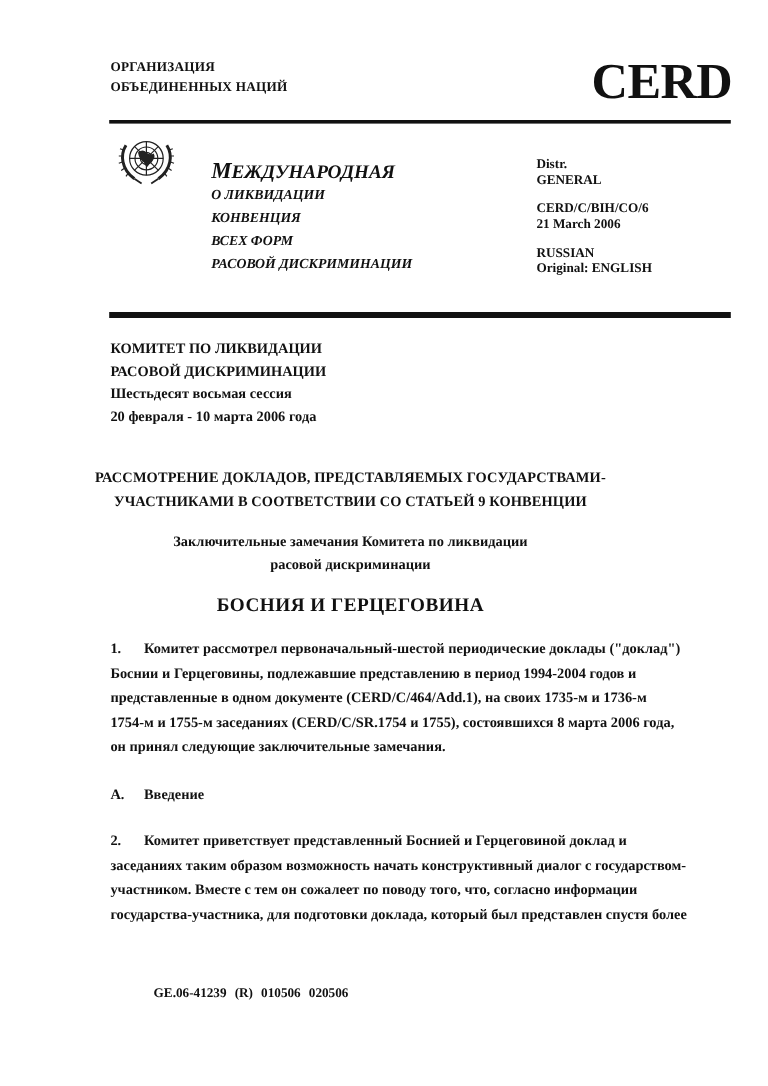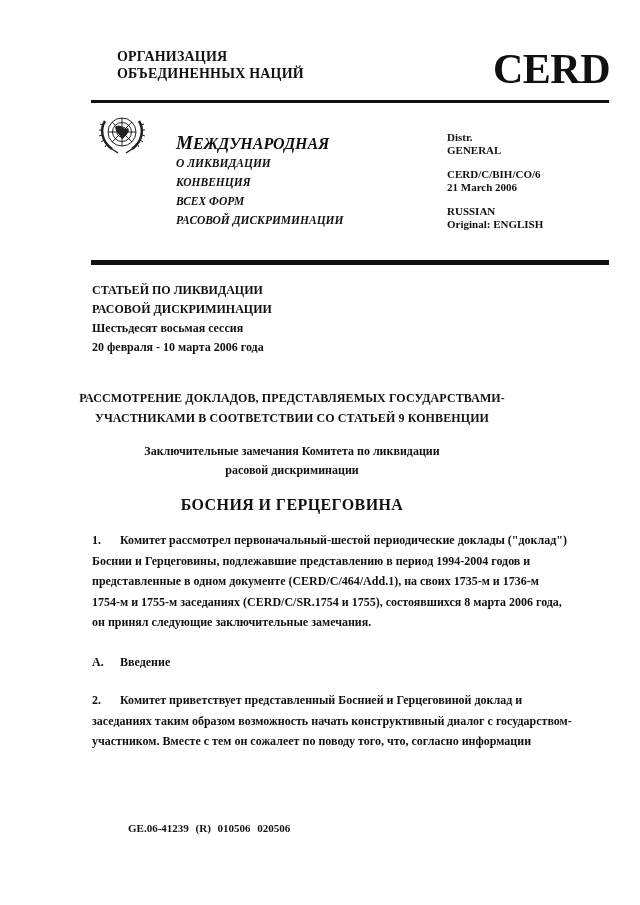--- a/index.html
+++ b/index.html
@@ -1,21 +1,21 @@
 <!DOCTYPE html>
 <html><head>
   <meta charset="utf-8">
   <style>
     html, body { margin: 0; padding: 0; background: #ffffff; }
     body {
       width: 640px; height: 905px; position: relative; overflow: hidden;
       font-family: "Liberation Serif", "DejaVu Serif", serif; color: #111;
     }
     .abs { position: absolute; font-weight: bold; }
-    .org { left: 92px; top: 48px; font-weight: bold; font-size: 14px; line-height: 17px; letter-spacing: 0.2px; margin-left: 25px; }
+    .org { left: 92px; top: 48px; font-weight: bold; font-size: 11px; line-height: 17px; letter-spacing: 0.2px; }
     .cerd { right: 30px; top: 46px; font-weight: bold; font-size: 42px; line-height: 46px; letter-spacing: -0.5px; }
     .rule-thin { left: 91px; top: 100px; width: 518px; height: 3px; background: #111; }
     .rule-thick { left: 91px; top: 260px; width: 518px; height: 5px; background: #111; }
     .emblem { left: 96px; top: 111px; width: 52px; height: 46px; }
     .conv { left: 176px; top: 133px; font-style: italic; font-size: 11.5px; line-height: 19px; }
     .conv .first { font-size: 16px; line-height: 20px; }
     .conv .first .cap { font-size: 19px; }
     .distr { left: 447px; top: 131px; font-size: 11px; line-height: 12.5px; }
     .distr .gap { height: 12px; }
     .committee { left: 92px; top: 281px; font-size: 12px; line-height: 19px; }
@@ -77,21 +77,21 @@
   <div>CERD/C/BIH/CO/6</div>
   <div>21 March 2006</div>
   <div class="gap"></div>
   <div>RUSSIAN</div>
   <div>Original:  ENGLISH</div>
 </div>
 
 <div class="abs rule-thick"></div>
 
 <div class="abs committee">
-  <div>СТАТЬЕЙ ПО ЛИКВИДАЦИИ</div>
+  <div>КОМИТЕТ ПО ЛИКВИДАЦИИ</div>
   <div>РАСОВОЙ ДИСКРИМИНАЦИИ</div>
   <div>Шестьдесят восьмая сессия</div>
   <div>20 февраля - 10 марта 2006 года</div>
 </div>
 
 <div class="abs center-block consideration">
   <div>РАССМОТРЕНИЕ ДОКЛАДОВ, ПРЕДСТАВЛЯЕМЫХ ГОСУДАРСТВАМИ-</div>
   <div>УЧАСТНИКАМИ В СООТВЕТСТВИИ СО СТАТЬЕЙ 9 КОНВЕНЦИИ</div>
 </div>
 
@@ -111,15 +111,16 @@
 </div>
 
 <div class="abs section-a">
   <span class="num">A.</span><span>Введение</span>
 </div>
 
 <div class="abs para p2">
   <div><span class="num">2.</span><span>Комитет приветствует представленный Боснией и Герцеговиной доклад и</span></div>
   <div>заседаниях таким образом возможность начать конструктивный диалог с государством-</div>
   <div>участником.  Вместе с тем он сожалеет по поводу того, что, согласно информации</div>
+  <div>государства-участника, для подготовки доклада, который был представлен спустя более</div>
 </div>
 
 <div class="abs footer">GE.06-41239   (R)   010506   020506</div>
 
 </body></html>

